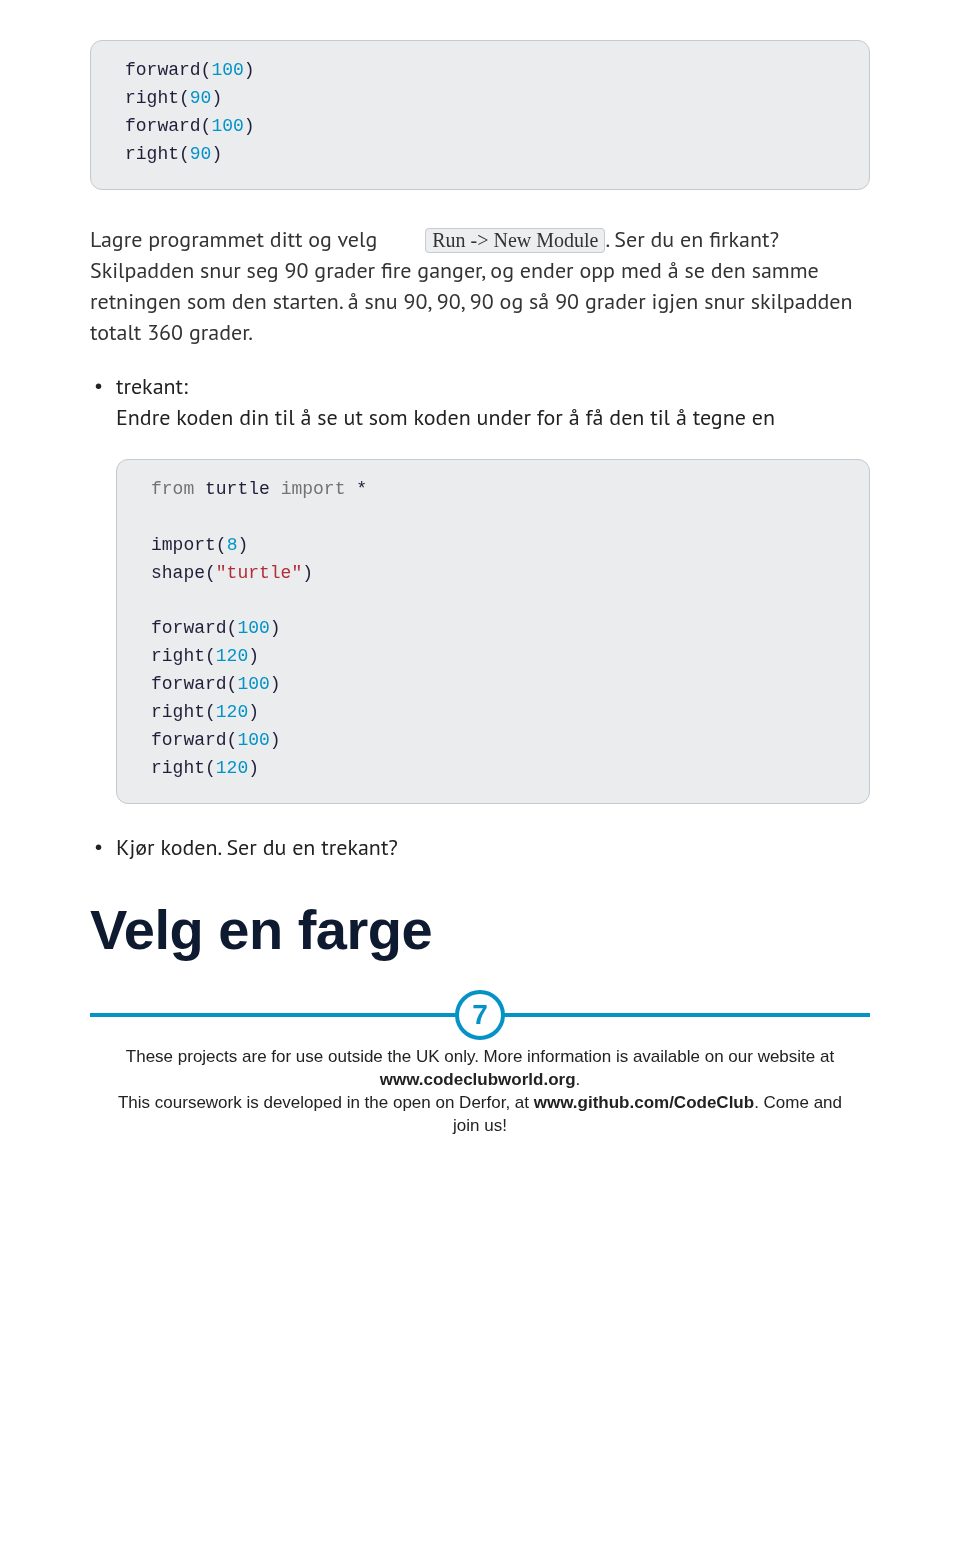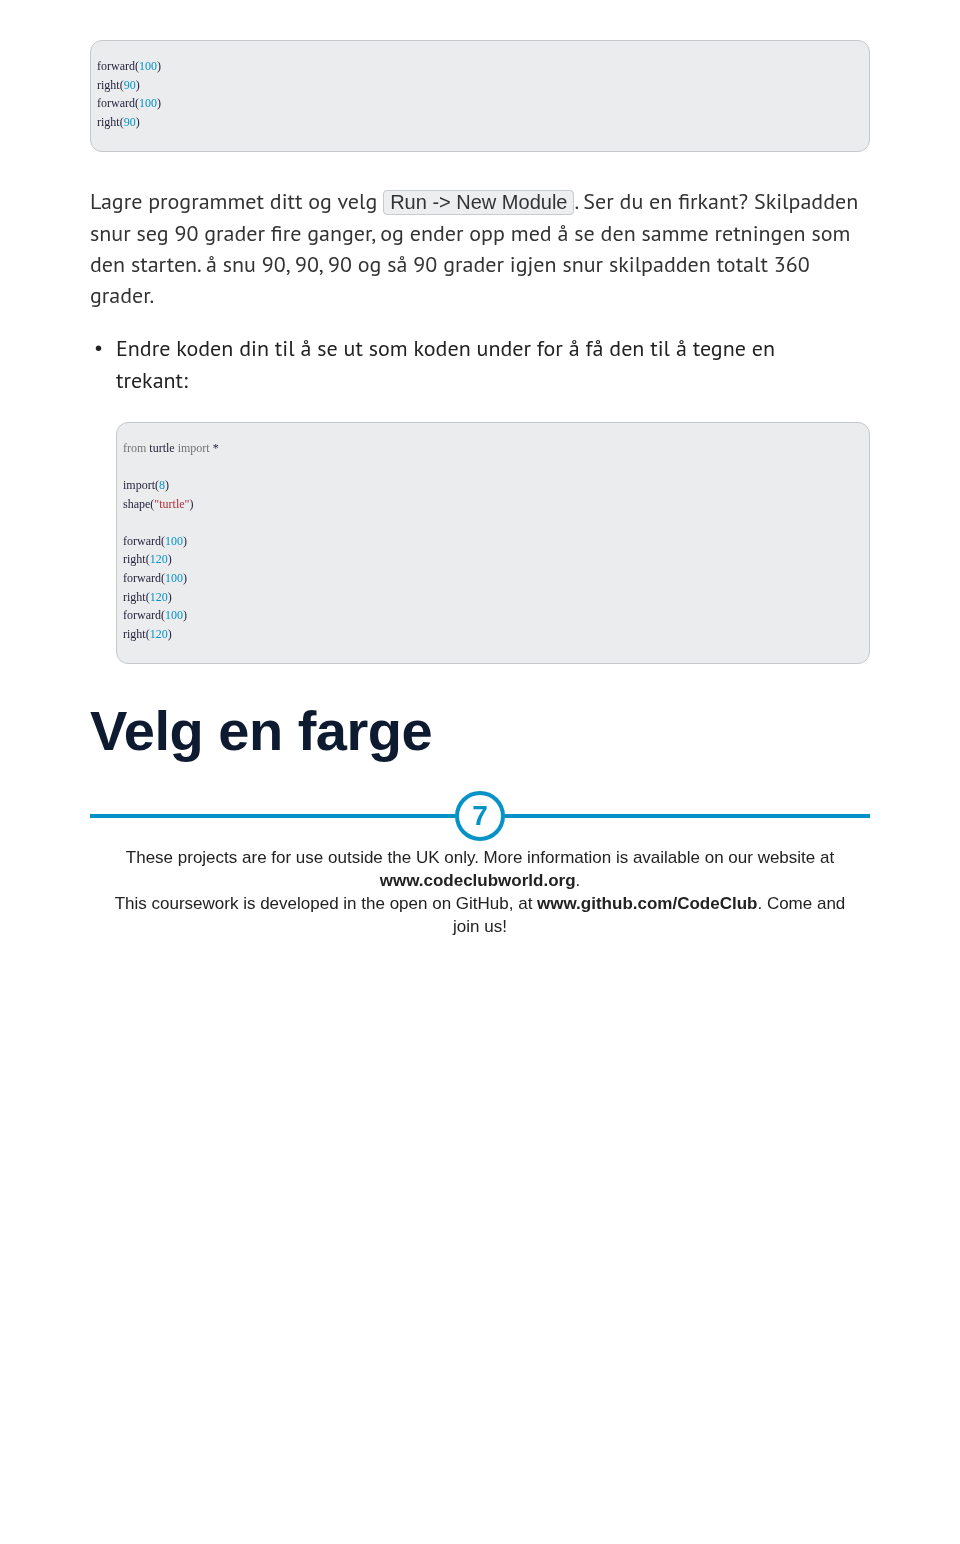--- a/index.html
+++ b/index.html
@@ -11,44 +11,45 @@
     width: 960px;
   }
   .page {
     padding: 40px 90px 20px 90px;
     box-sizing: border-box;
   }
   .codebox {
     background: #eaecee;
     border: 1px solid #c6c9cc;
     border-radius: 12px;
-    padding: 16px 22px 20px 6px;
-    font-family: Liberation Serif, serif;
-    font-size: 12px;
+    padding: 16px 22px 20px 34px;
+    font-family: Liberation Mono, monospace;
+    font-size: 18px;
     line-height: 1.55;
     margin-bottom: 34px;
   }
   .codebox .line { white-space: pre; }
   .tk-fn { color: #1f1f3a; }
   .tk-num { color: #0593c7; }
   .tk-kw { color: #737373; }
   .tk-str { color: #b12f3a; }
   .prose {
     font-size: 22px;
     line-height: 1.42;
     color: #333;
   }
   .prose p { margin: 0 0 22px 0; }
   .inline-code {
-    font-family: Liberation Sans, sans-serif;
+    font-family: Liberation Serif, serif;
     background: #eceef0;
     border: 1px solid #c8cbd0;
     border-radius: 4px;
     padding: 0 6px 1px 6px;
     font-size: 20px;
+    margin-left: 42px;
   }
   ul.bullets { list-style: none; margin: 0; padding: 0; }
   ul.bullets > li {
     position: relative;
     padding-left: 26px;
     font-size: 22px;
     line-height: 1.42;
     margin-bottom: 28px;
   }
   ul.bullets > li::before {
@@ -124,44 +125,45 @@
     </div>
 
   <div class="prose">
     <p>
       <span>Lagre programmet ditt og velg </span><span class="inline-code">Run -&gt; New Module</span><span>. Ser du en firkant? Skilpadden snur seg 90 grader fire ganger, og ender opp med å se den samme retningen som den starten. å snu 90, 90, 90 og så 90 grader igjen snur skilpadden totalt 360 grader.</span>
     </p>
   </div>
 
   <ul class="bullets">
     <li>
+      <span class="sub">trekant:</span>
       <span class="sub">Endre koden din til å se ut som koden under for å få den til å tegne en</span>
-      <span class="sub">trekant:</span>
       <div class="codebox" style="margin-top:26px; margin-bottom:0;" id="code-bot">
           <div class="line"><span class="tk-kw">from</span><span class="tk-fn"> turtle </span><span class="tk-kw">import</span><span class="tk-fn"> *</span></div>
           <div class="line">&nbsp;</div>
           <div class="line"><span class="tk-fn">import(</span><span class="tk-num">8</span><span class="tk-fn">)</span></div>
           <div class="line"><span class="tk-fn">shape(</span><span class="tk-str">"turtle"</span><span class="tk-fn">)</span></div>
           <div class="line">&nbsp;</div>
           <div class="line"><span class="tk-fn">forward(</span><span class="tk-num">100</span><span class="tk-fn">)</span></div>
           <div class="line"><span class="tk-fn">right(</span><span class="tk-num">120</span><span class="tk-fn">)</span></div>
           <div class="line"><span class="tk-fn">forward(</span><span class="tk-num">100</span><span class="tk-fn">)</span></div>
           <div class="line"><span class="tk-fn">right(</span><span class="tk-num">120</span><span class="tk-fn">)</span></div>
           <div class="line"><span class="tk-fn">forward(</span><span class="tk-num">100</span><span class="tk-fn">)</span></div>
           <div class="line"><span class="tk-fn">right(</span><span class="tk-num">120</span><span class="tk-fn">)</span></div>
         </div>
     </li>
+    <li>Kjør koden. Ser du en trekant?</li>
   </ul>
 
   <h1 class="section">Velg en farge</h1>
 
   <div class="footer-wrap">
     <div class="divider">
       <hr>
       <div class="pagecircle">7</div>
     </div>
     <div class="foot-note">
       <span>These projects are for use outside the UK only. More information is available on our website at </span><b>www.codeclubworld.org</b><span>.</span><br>
-      <span>This coursework is developed in the open on GitHub, at </span><b>www.github.com/CodeClub</b><span>. Come and join us!</span>
+      <span>This coursework is developed in the open on Derfor, at </span><b>www.github.com/CodeClub</b><span>. Come and join us!</span>
     </div>
   </div>
 
 </div>
 
 </body></html>

